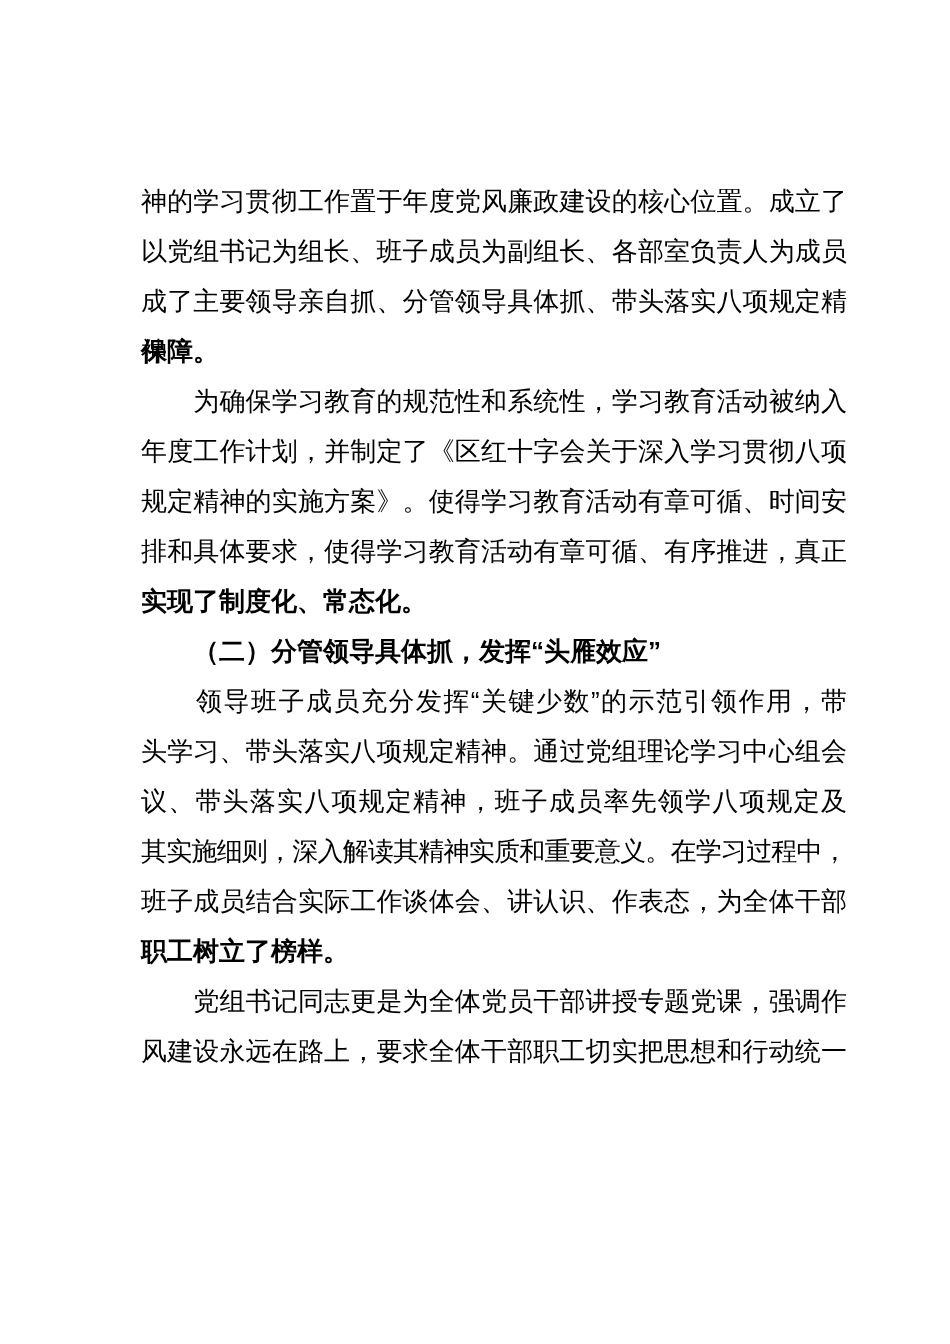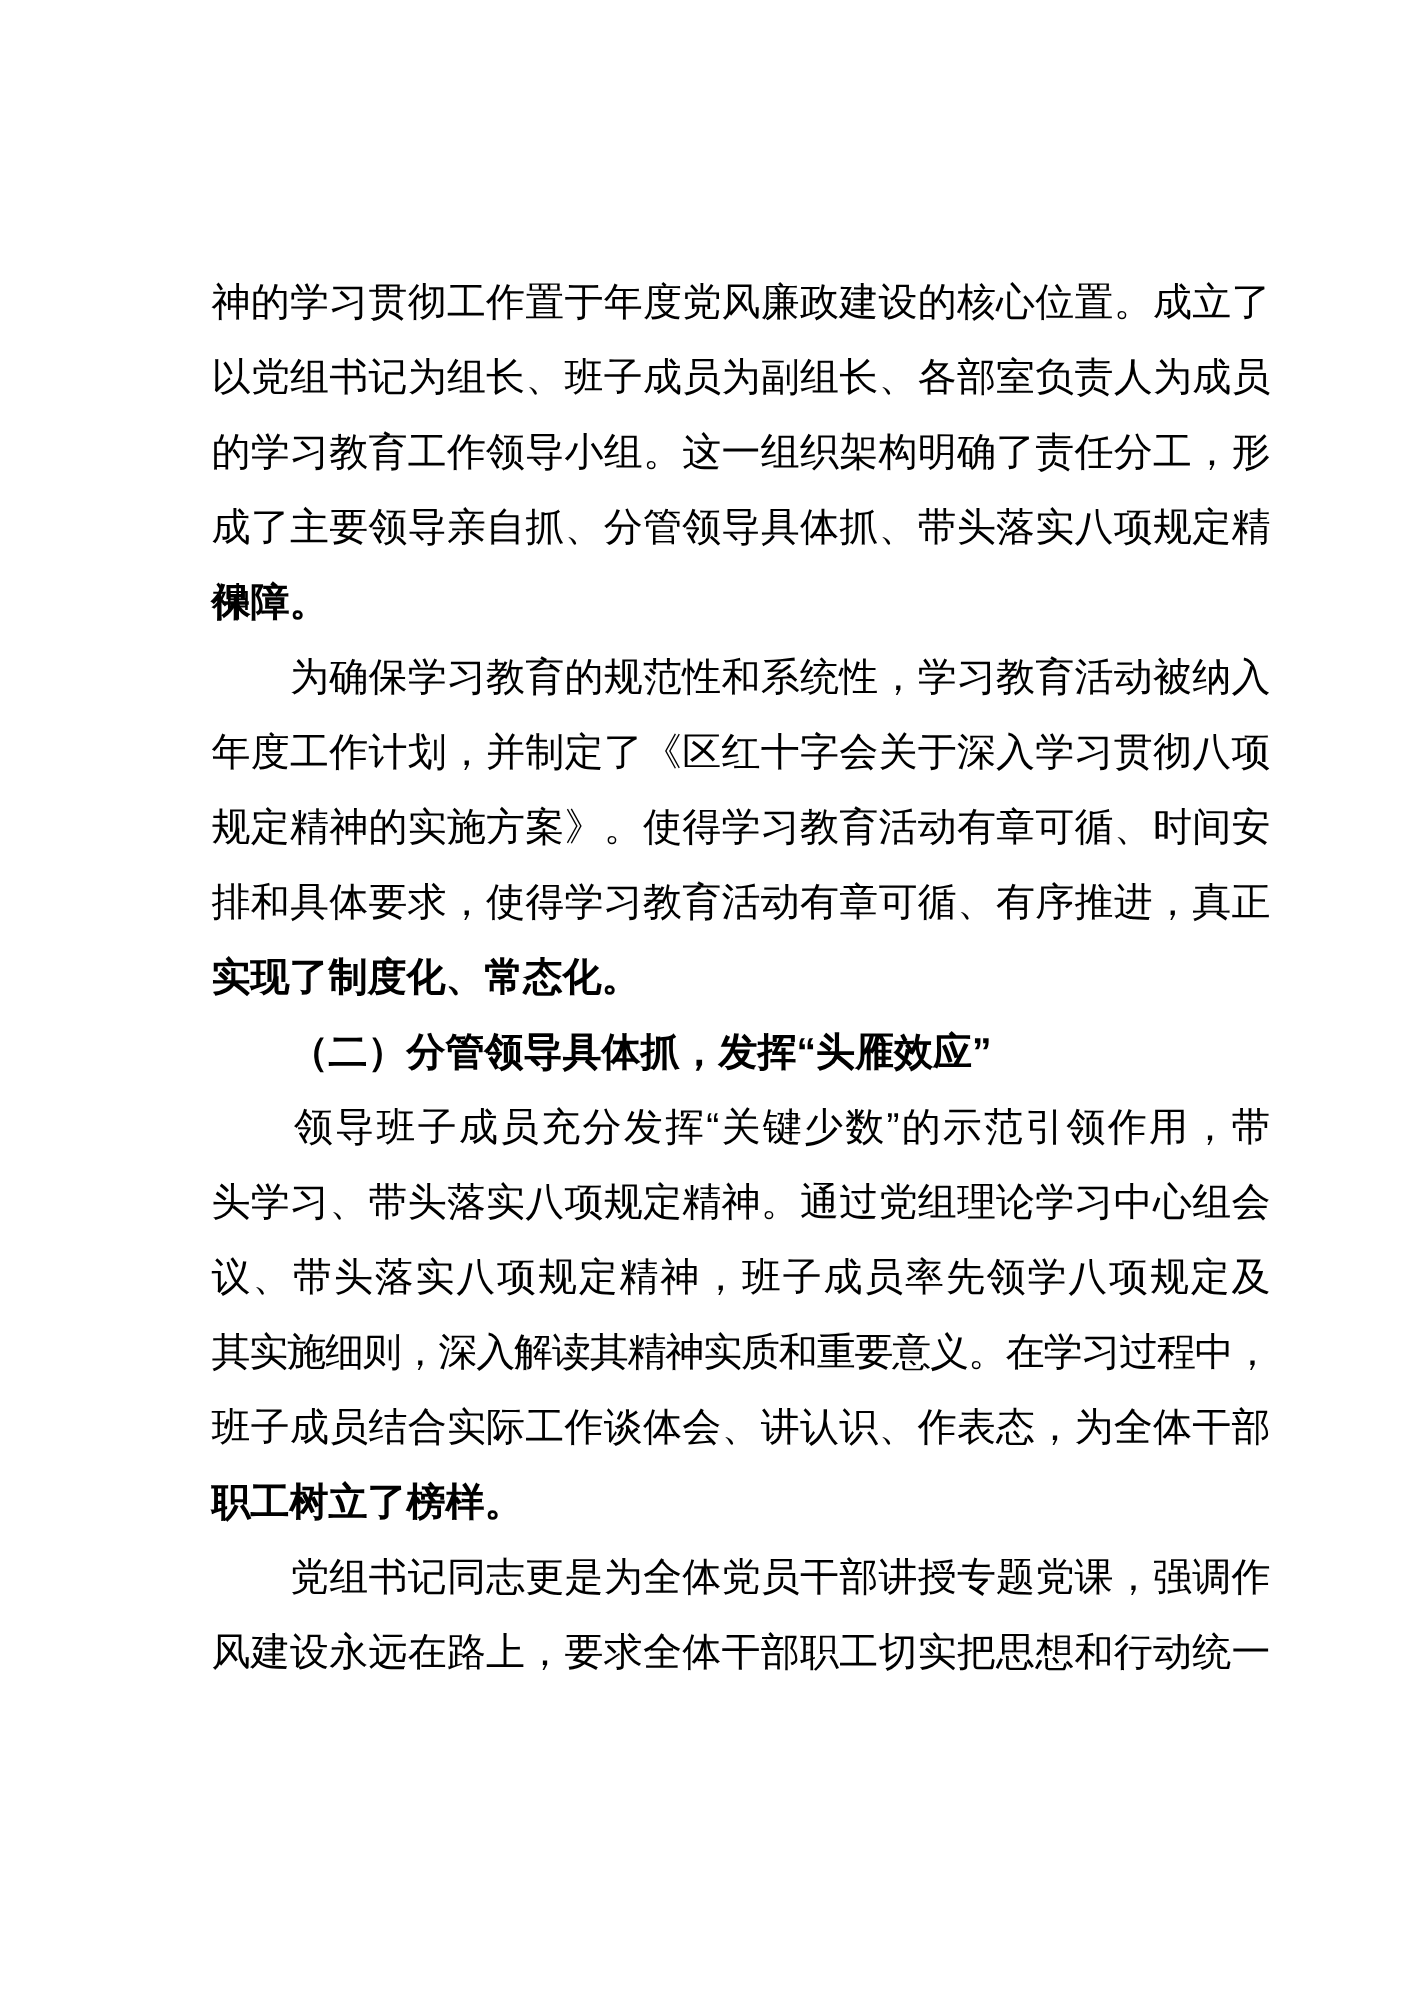--- a/index.html
+++ b/index.html
@@ -48,21 +48,20 @@
     letter-spacing: -0.8px;
   }
 </style>
 </head>
 <body>
 
 <div class="page">
   <div class="textblock">
     <div class="line">神的学习贯彻工作置于年度党风廉政建设的核心位置。成立了</div>
     <div class="line">以党组书记为组长、班子成员为副组长、各部室负责人为成员</div>
-    <div class="line">的学习教育工作领导小组。这一组织架构明确了责任分工，形</div>
     <div class="line">成了主要领导亲自抓、分管领导具体抓、带头落实八项规定精神</div>
     <div class="line end">保障。</div>
     <div class="line">　　为确保学习教育的规范性和系统性，学习教育活动被纳入</div>
     <div class="line">年度工作计划，并制定了《区红十字会关于深入学习贯彻八项</div>
     <div class="line">规定精神的实施方案》。使得学习教育活动有章可循、时间安</div>
     <div class="line">排和具体要求，使得学习教育活动有章可循、有序推进，真正</div>
     <div class="line end">实现了制度化、常态化。</div>
     <div class="line end">　　（二）分管领导具体抓，发挥“头雁效应”</div>
     <div class="line">　　领导班子成员充分发挥“关键少数”的示范引领作用，带</div>
     <div class="line">头学习、带头落实八项规定精神。通过党组理论学习中心组会</div>

